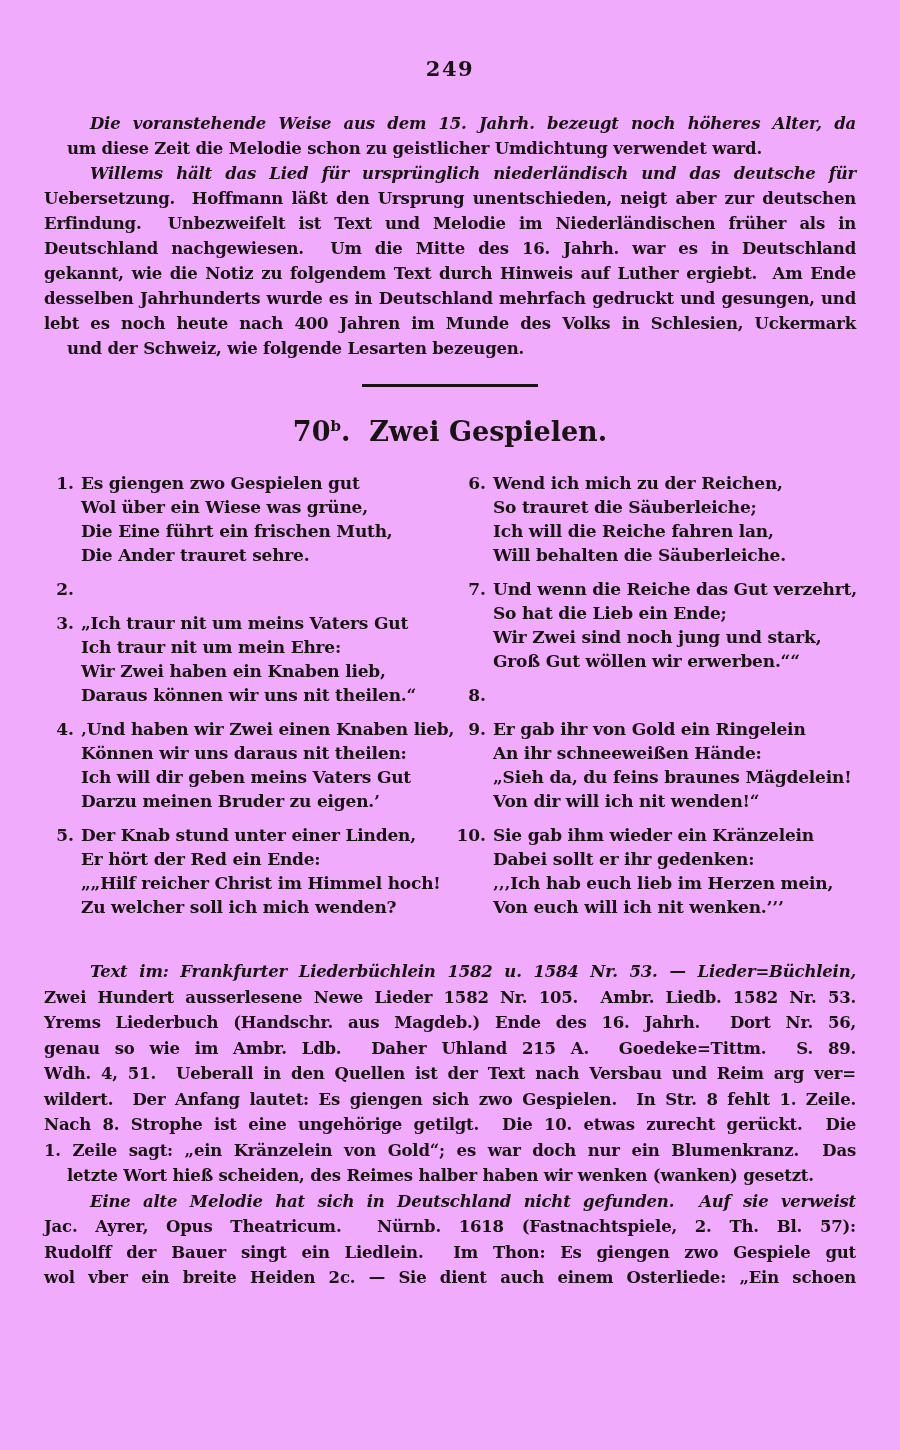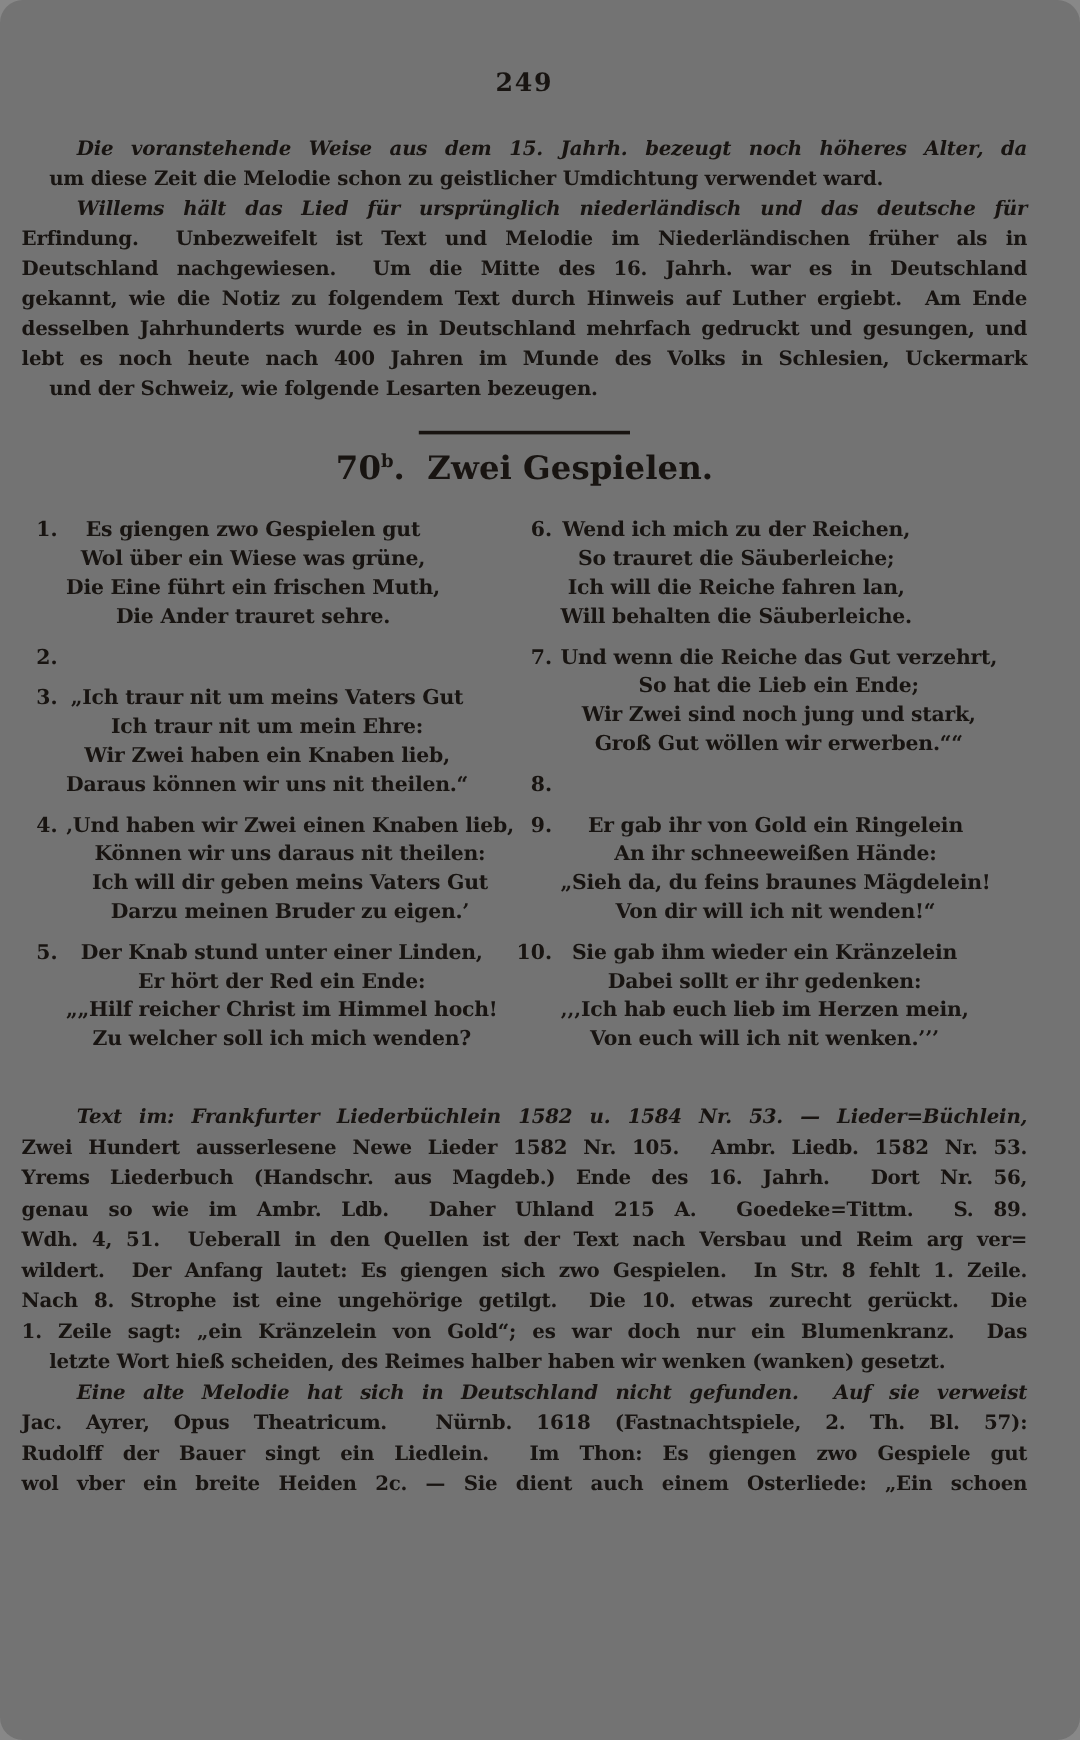--- a/index.html
+++ b/index.html
@@ -1,51 +1,52 @@
 <!DOCTYPE html>
 <html><head>
 <meta charset="utf-8">
 <style>
   html,body{margin:0;padding:0;background:#888;}
   .page{
     width:900px;height:1450px;margin:0 auto;
-    background:#737373;color:#181411;
+    background:#f0abfc;color:#181411;
     font-family:"DejaVu Serif", serif;font-weight:700;
-    box-sizing:border-box;padding:56px 44px 0 18px;
-    overflow:hidden;position:relative;border-radius:19px;
+    box-sizing:border-box;padding:56px 44px 0 44px;
+    overflow:hidden;position:relative;
   }
   .pageno{text-align:center;font-size:21px;letter-spacing:1.5px;}
   .intro{margin-top:30px;font-size:16.5px;line-height:25px;}
   .tl{white-space:pre-wrap;text-align:justify;text-align-last:justify;letter-spacing:-0.2px;}
   .tl.pend{text-align:justify;text-align-last:left;margin-left:23px;}
   .tl.ind{text-indent:46px;font-style:italic;}
   .rule{width:176px;height:3px;background:#181411;margin:23px auto 0 auto;}
-  .heading{margin-top:13px;text-align:center;font-size:27px;white-space:pre-wrap;}
+  .heading{margin-top:29px;text-align:center;font-size:27px;white-space:pre-wrap;}
   .heading .supb{vertical-align:super;font-size:15px;line-height:0;}
   .verses{display:flex;margin-top:24px;font-size:17px;line-height:24px;}
   .vcol{width:406px;flex:none;}
   .vcol.right{margin-left:0;}
   .verse{display:flex;margin-bottom:10px;}
   .vnum{flex:none;text-align:right;padding-right:7px;}
   .vcol.left .vnum{width:30px;}
   .vcol.right .vnum{width:36px;}
-  .vlines{white-space:pre;letter-spacing:-0.2px;text-align:center;}
+  .vlines{white-space:pre;letter-spacing:-0.2px;}
   .notes{margin-top:30px;font-size:16.5px;line-height:25.5px;}
 </style>
 </head>
 <body>
 
 <div class="page">
 
   <div class="pageno">249</div>
 
   <div class="intro">
     <div class="tl ind">Die voranstehende Weise aus dem 15. Jahrh. bezeugt noch höheres Alter, da</div>
     <div class="tl pend">um diese Zeit die Melodie schon zu geistlicher Umdichtung verwendet ward.</div>
     <div class="tl ind">Willems hält das Lied für ursprünglich niederländisch und das deutsche für</div>
+    <div class="tl">Uebersetzung.  Hoffmann läßt den Ursprung unentschieden, neigt aber zur deutschen</div>
     <div class="tl">Erfindung.  Unbezweifelt ist Text und Melodie im Niederländischen früher als in</div>
     <div class="tl">Deutschland nachgewiesen.  Um die Mitte des 16. Jahrh. war es in Deutschland</div>
     <div class="tl">gekannt, wie die Notiz zu folgendem Text durch Hinweis auf Luther ergiebt.  Am Ende</div>
     <div class="tl">desselben Jahrhunderts wurde es in Deutschland mehrfach gedruckt und gesungen, und</div>
     <div class="tl">lebt es noch heute nach 400 Jahren im Munde des Volks in Schlesien, Uckermark</div>
     <div class="tl pend">und der Schweiz, wie folgende Lesarten bezeugen.</div>
   </div>
 
   <div class="rule"></div>
 

